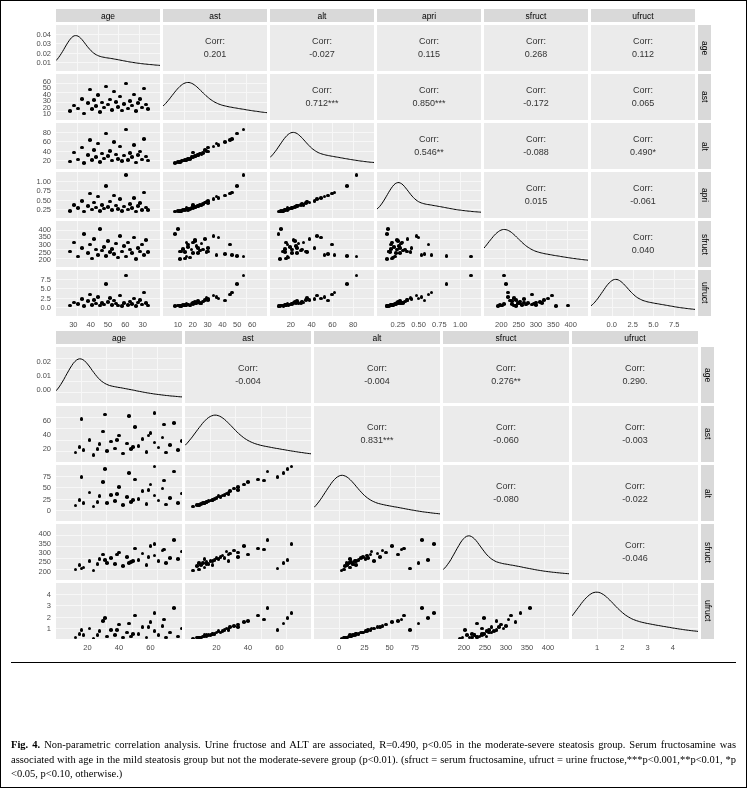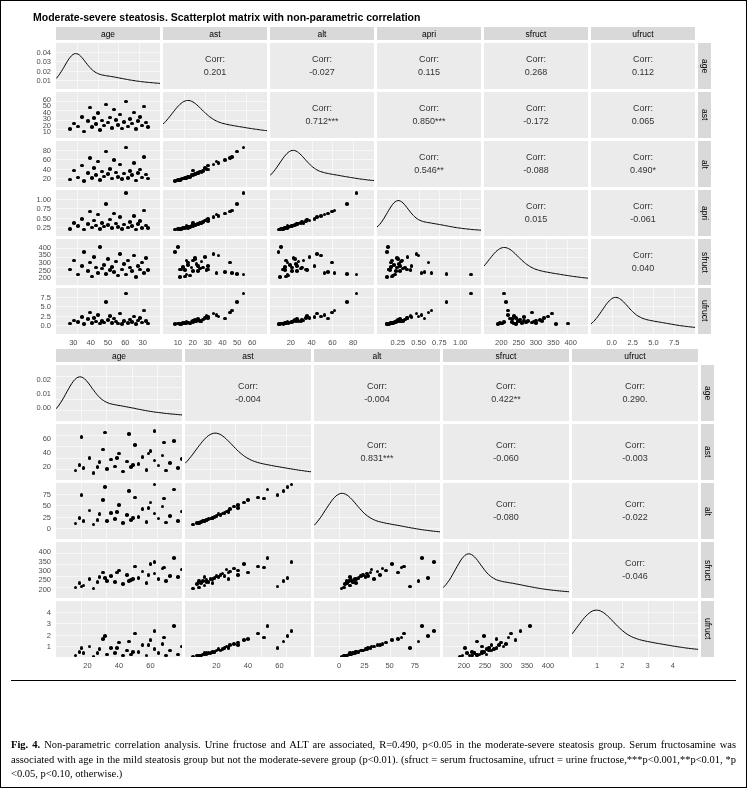--- a/index.html
+++ b/index.html
@@ -85,21 +85,20 @@
     text-align:justify;
   }
   .caption b{font-weight:bold;}
   .divider{height:1px;background:#000;margin:6px 0 0 0;}
 </style>
 </head>
 <body>
 
 <div class="page">
 
-  <div class="panel-title">Moderate-severe steatosis. Scatterplot matrix with non-parametric correlation</div>
   <div class="matrix" id="m1">
       <div style="display: grid; grid-template-columns: 22px repeat(6, 104px) 13px; grid-template-rows: 13px repeat(6, 46px) 12px; gap: 3px; margin-left: 20px;">
         <div class="cell blank"></div>
         <div class="colhdr">age</div>
         <div class="colhdr">ast</div>
         <div class="colhdr">alt</div>
         <div class="colhdr">apri</div>
         <div class="colhdr">sfruct</div>
         <div class="colhdr">ufruct</div>
         <div class="cell blank"></div>
@@ -1130,21 +1129,21 @@
         </div>
         <div class="cell">
           <div class="corr">
             <div>Corr:</div>
             <div>-0.004</div>
           </div>
         </div>
         <div class="cell">
           <div class="corr">
             <div>Corr:</div>
-            <div>0.422**</div>
+            <div>0.276**</div>
           </div>
         </div>
         <div class="cell">
           <div class="corr">
             <div>Corr:</div>
             <div>0.290.</div>
           </div>
         </div>
         <div class="rowhdr">age</div>
         <div class="ylabcol">

